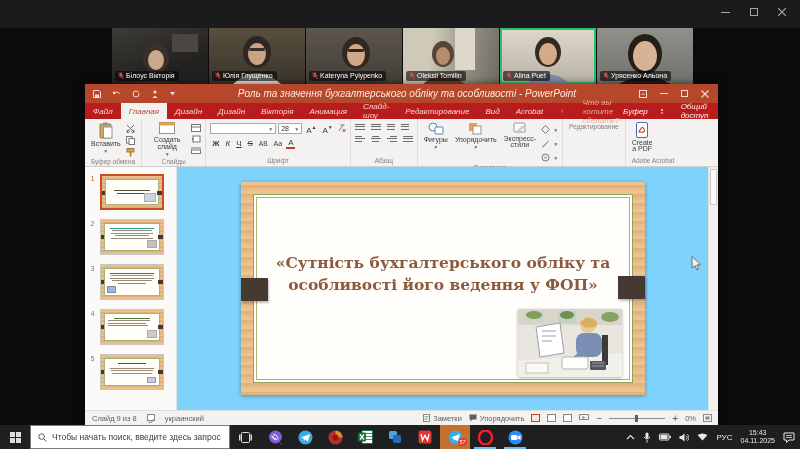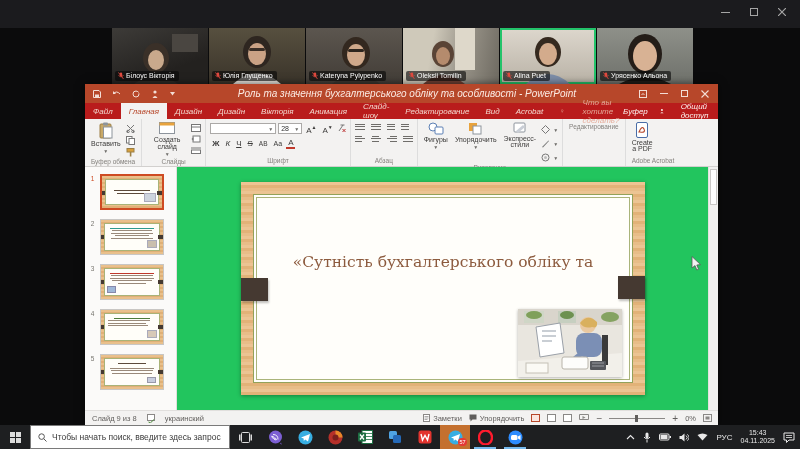--- a/index.html
+++ b/index.html
@@ -69,21 +69,21 @@
   .thumb { position:relative; width:64px; height:36px; border:1px solid #c8c6c4;
            background:repeating-linear-gradient(180deg,#e9c08b 0 2px,#e0b077 2px 4px); }
   .thumb.selected { border:2px solid #ce4b23; }
   .thumb-inner { position:absolute; inset:3px; background:#fffef9; border:1px solid #a9b377; padding:2px 3px; }
   .thumb::before,.thumb::after { content:''; position:absolute; top:15px; width:5px; height:4px; background:#453931; }
   .thumb::before { left:0; } .thumb::after { right:0; }
   .tl { height:1px; background:#9a8a7a; margin:1.5px auto; }
   .tl.teal { background:#2e9b8f; } .tl.red { background:#c0392b; } .tl.green { background:#4d7c3a; }
   .tl.dark { background:#5c4a3a; }
 
-  .slide-area { position:relative; flex:1; background:#22c55e; }
+  .slide-area { position:relative; flex:1; background:#7dd3fc;font-weight:bold; }
   .scrollbar { position:absolute; right:0; top:0; bottom:0; width:10px; background:#f1f0ef; border-left:1px solid #e3e1df; }
   .scroll-thumb { position:absolute; top:2px; left:1px; right:1px; height:36px; background:#fdfdfd; border:1px solid #c9c7c5; }
 
   .slide { position:absolute; left:64px; top:15px; width:404px; height:213px;
            background:repeating-linear-gradient(180deg,#ecc493 0 3px,#e2b278 3px 6px,#e8bd88 6px 9px);
            box-shadow:0 1px 4px rgba(0,0,0,.35); }
   .slide-inner { position:absolute; inset:12px; background:#fffefa; border:1px solid #93a25a; }
   .slide-inner::before { content:''; position:absolute; inset:2px; border:1px solid #aab47a; }
   .slide-title { position:absolute; left:7%; right:7%; top:33%; text-align:center;
                  font-family:"DejaVu Serif", serif; color:#8c5a3d; font-size:15.5px; line-height:1.4; }
@@ -583,20 +583,21 @@
         </div>
       </div>
 
       <div class="slide-area">
         <div class="slide">
           <div class="slide-inner"></div>
           <div class="sq left"></div>
           <div class="sq right"></div>
           <div class="slide-title">
             <div>«Сутність бухгалтерського обліку та</div>
+            <div>особливості його ведення у ФОП»</div>
           </div>
           <div class="slide-photo">
             <svg width="104" height="68" viewBox="0 0 104 68">
               <rect width="104" height="68" fill="#e9e6df"></rect>
               <rect x="0" y="0" width="104" height="16" fill="#d9d5cc"></rect>
               <rect x="6" y="2" width="20" height="12" fill="#cfd6c6"></rect>
                 <rect x="40" y="2" width="18" height="12" fill="#c6cfc0"></rect>
               <ellipse cx="16" cy="6" rx="8" ry="4" fill="#7fa05a"></ellipse>
                 <ellipse cx="49" cy="6" rx="7" ry="4" fill="#6d9150"></ellipse>
                 <ellipse cx="92" cy="8" rx="9" ry="5" fill="#85a361"></ellipse>

